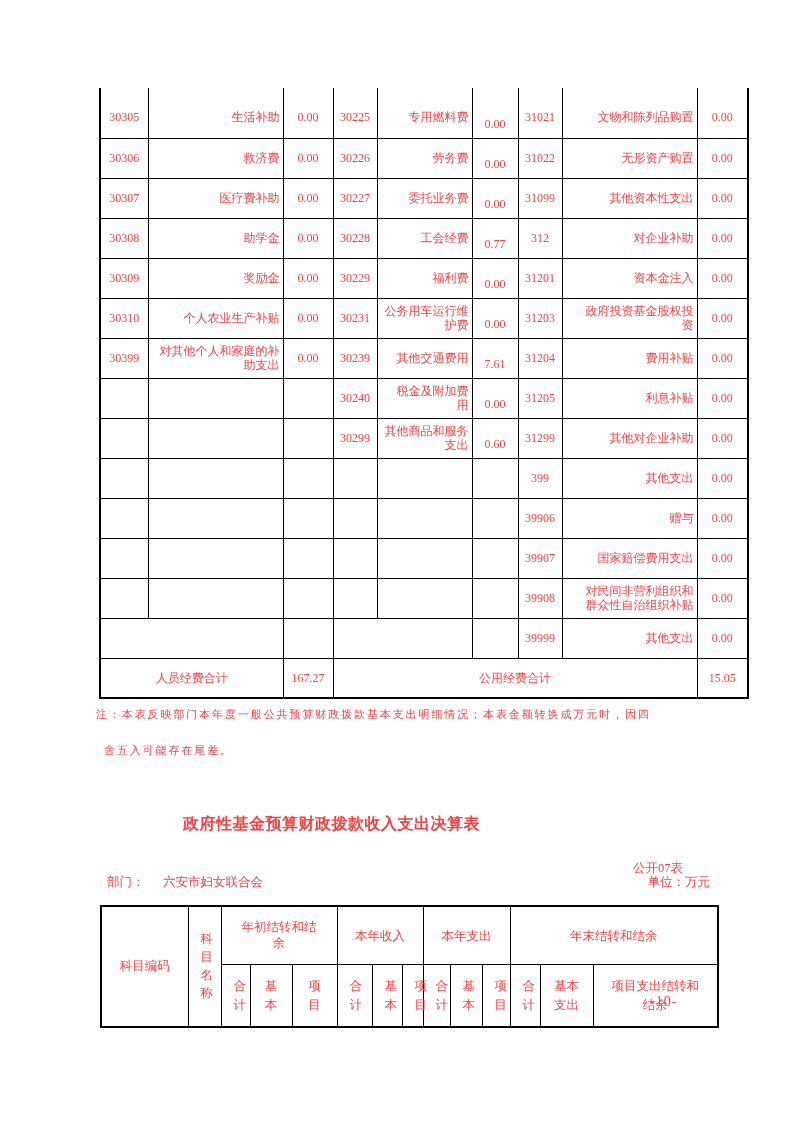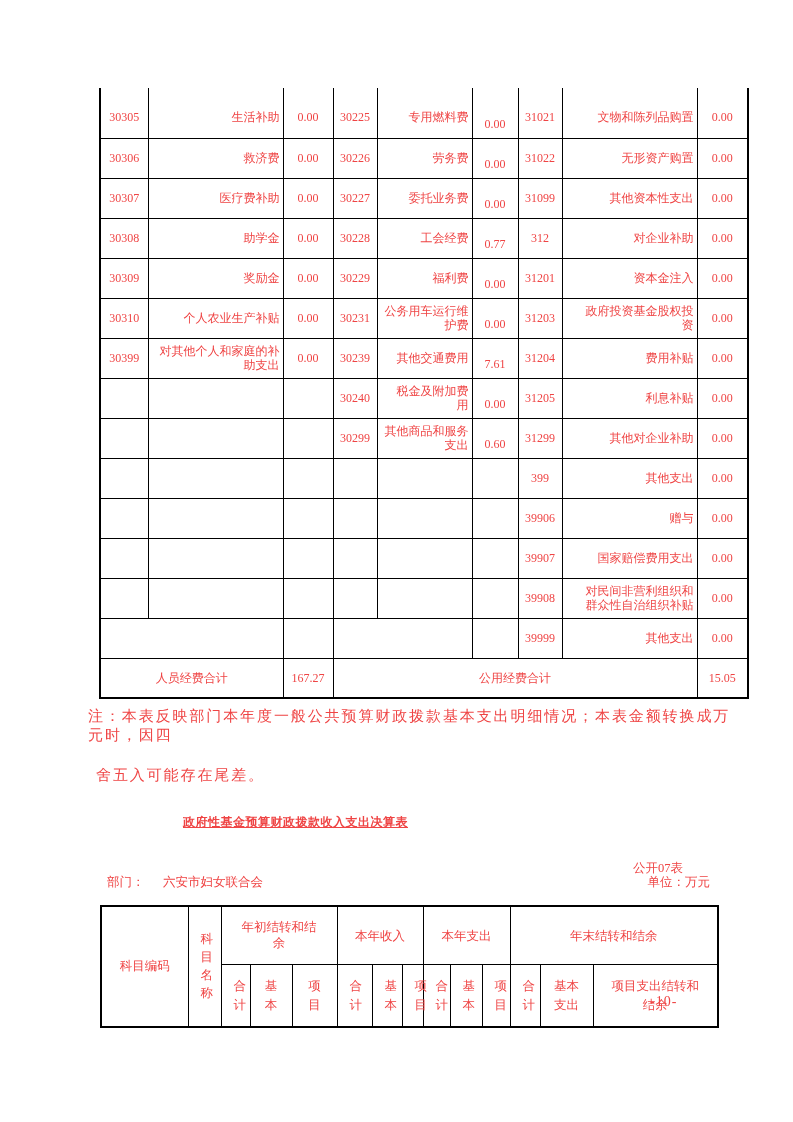--- a/index.html
+++ b/index.html
@@ -19,28 +19,28 @@
   table.t1 tr.r1{height:50px;}
   table.t1 tr.r1 td{padding-top:10px;}
   table.t1 td.code{text-align:center;}
   table.t1 td.name{text-align:right;padding-left:4px;padding-right:3px;}
   table.t1 td.ind{text-indent:13px;}
   table.t1 td.val{text-align:center;}
   table.t1 td.low{vertical-align:bottom;padding-bottom:6px;}
   table.t1 td.sum{text-align:center;}
   table.t1 tr:first-child td{border-top:none;}
   
-  .note{position:absolute;left:88px;top:707px;width:650px;font-size:15px;letter-spacing:1.9px;}
+  .note{position:absolute;left:96px;top:707px;width:650px;font-size:11px;letter-spacing:1.9px;}
   .note .l1{margin:0 0 21px 0;}
   .note .l2{margin:8px;}
   
   .title2{
     position:absolute;left:183px;top:814px;margin:0;
     font-family:"Liberation Sans","DejaVu Sans",sans-serif;
-    font-size:12px;font-weight:700;letter-spacing:0.5px;text-decoration:underline;
+    font-size:16px;font-weight:700;letter-spacing:0.5px;
   }
   .form-label{position:absolute;top:860px;right:110px;font-size:12.5px;}
   .meta{position:absolute;top:874px;left:0;width:793px;height:18px;font-size:12.5px;}
   .meta .dept-l{position:absolute;left:107px;}
   .meta .dept-v{position:absolute;left:163px;}
   .meta .unit{position:absolute;right:83px;}
   
   table.t2{
     position:absolute;left:100px;top:905px;width:617px;
     border-collapse:collapse;table-layout:fixed;

